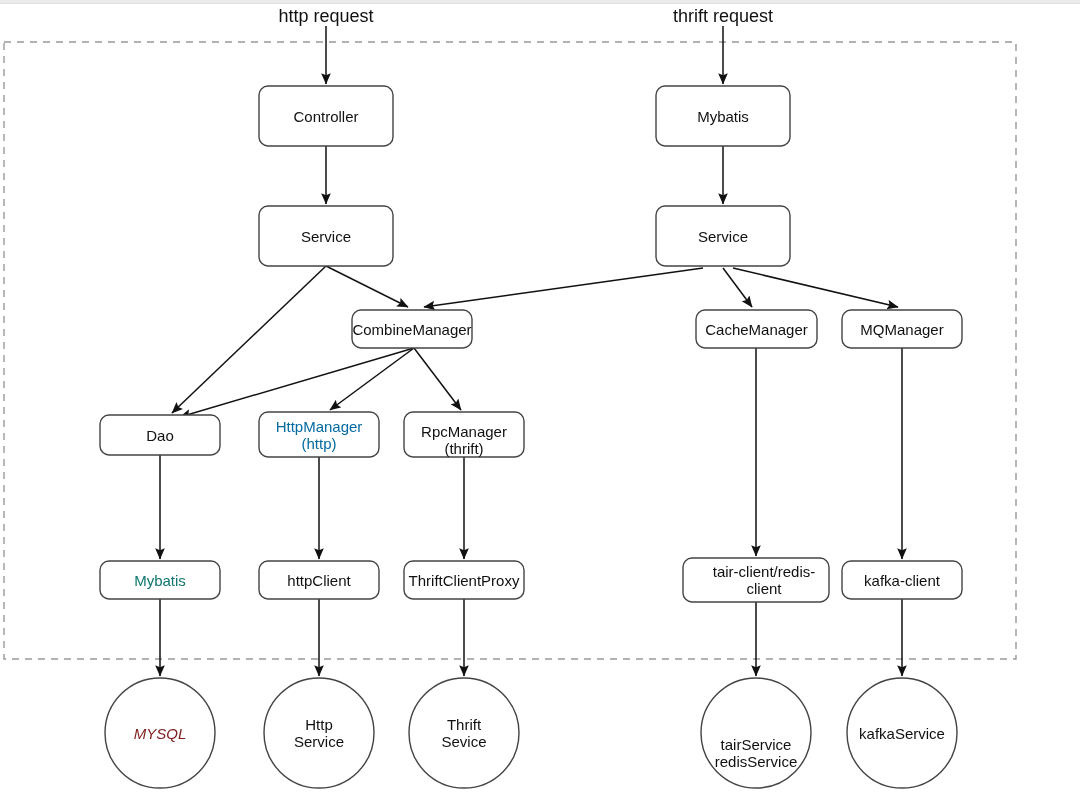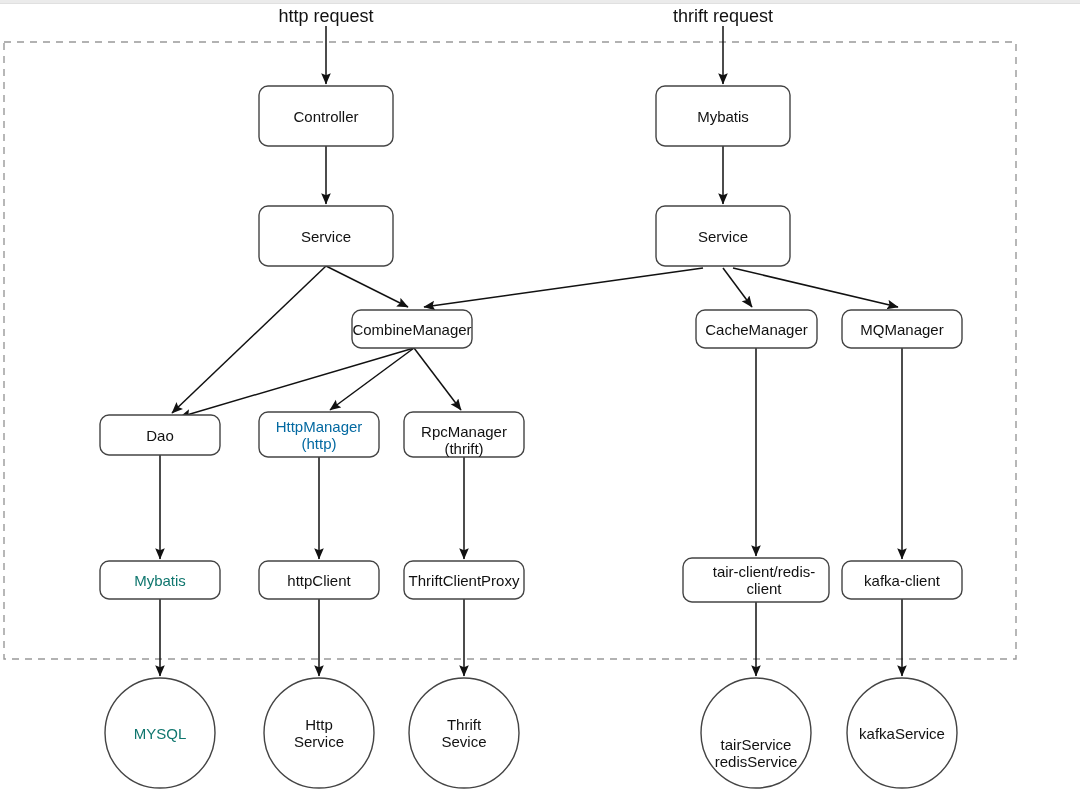--- a/index.html
+++ b/index.html
@@ -162,21 +162,21 @@
       </div>
       <div class="node-label" style="left: 404px; top: 561px; width: 120px; height: 38px; color: rgb(17, 17, 17); overflow: visible;">
         <span style="display: block; white-space: nowrap;">ThriftClientProxy</span>
       </div>
       <div class="node-label wrap" style="left: 683px; top: 558px; width: 146px; height: 44px; color: rgb(17, 17, 17);">
         <span style="display: block; white-space: normal; margin-left: 16px;">tair-client/redis-<br>client</span>
       </div>
       <div class="node-label" style="left: 842px; top: 561px; width: 120px; height: 38px; color: rgb(17, 17, 17);">
         <span style="display: block; white-space: nowrap;">kafka-client</span>
       </div>
-      <div class="node-label wrap" style="left: 105px; top: 678px; width: 110px; height: 110px; color: #0f766e;">
+      <div class="node-label wrap" style="left: 105px; top: 678px; width: 110px; height: 110px; color: #7f1d1d; font-style: italic;">
         <span style="display: block; white-space: normal;">MYSQL</span>
       </div>
       <div class="node-label wrap" style="left: 264px; top: 678px; width: 110px; height: 110px; color: rgb(17, 17, 17); align-items: center;">
         <span style="display: block; white-space: normal;">Http<br>Service</span>
       </div>
       <div class="node-label wrap" style="left: 409px; top: 678px; width: 110px; height: 110px; color: rgb(17, 17, 17); align-items: center;">
         <span style="display: block; white-space: normal;">Thrift<br>Sevice</span>
       </div>
       <div class="node-label wrap" style="left: 701px; top: 698px; width: 110px; height: 110px; color: rgb(17, 17, 17);">
         <span style="display: block; white-space: normal;">tairService<br>redisService</span>

